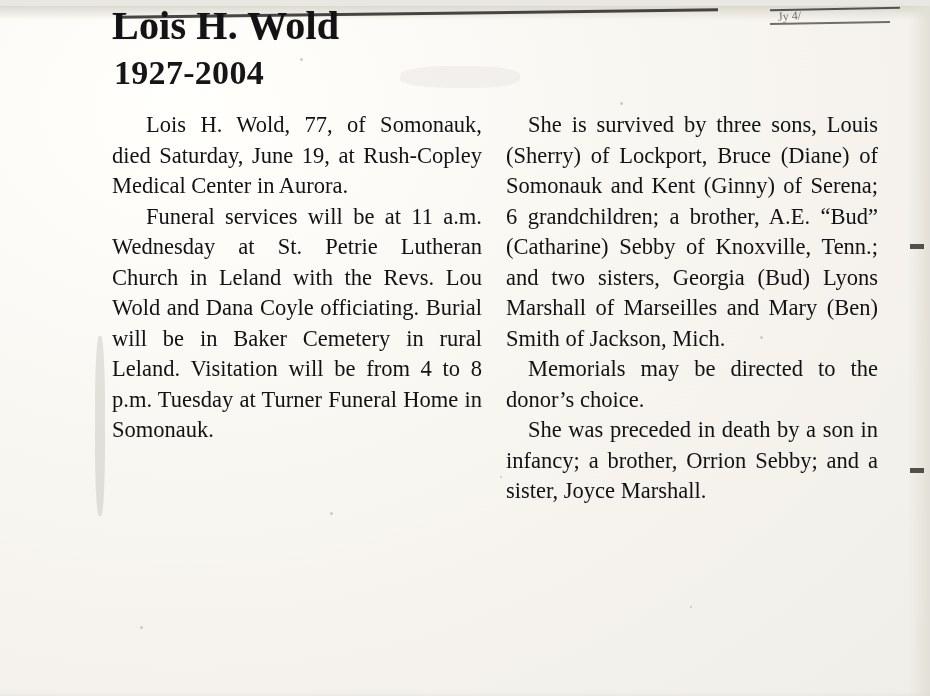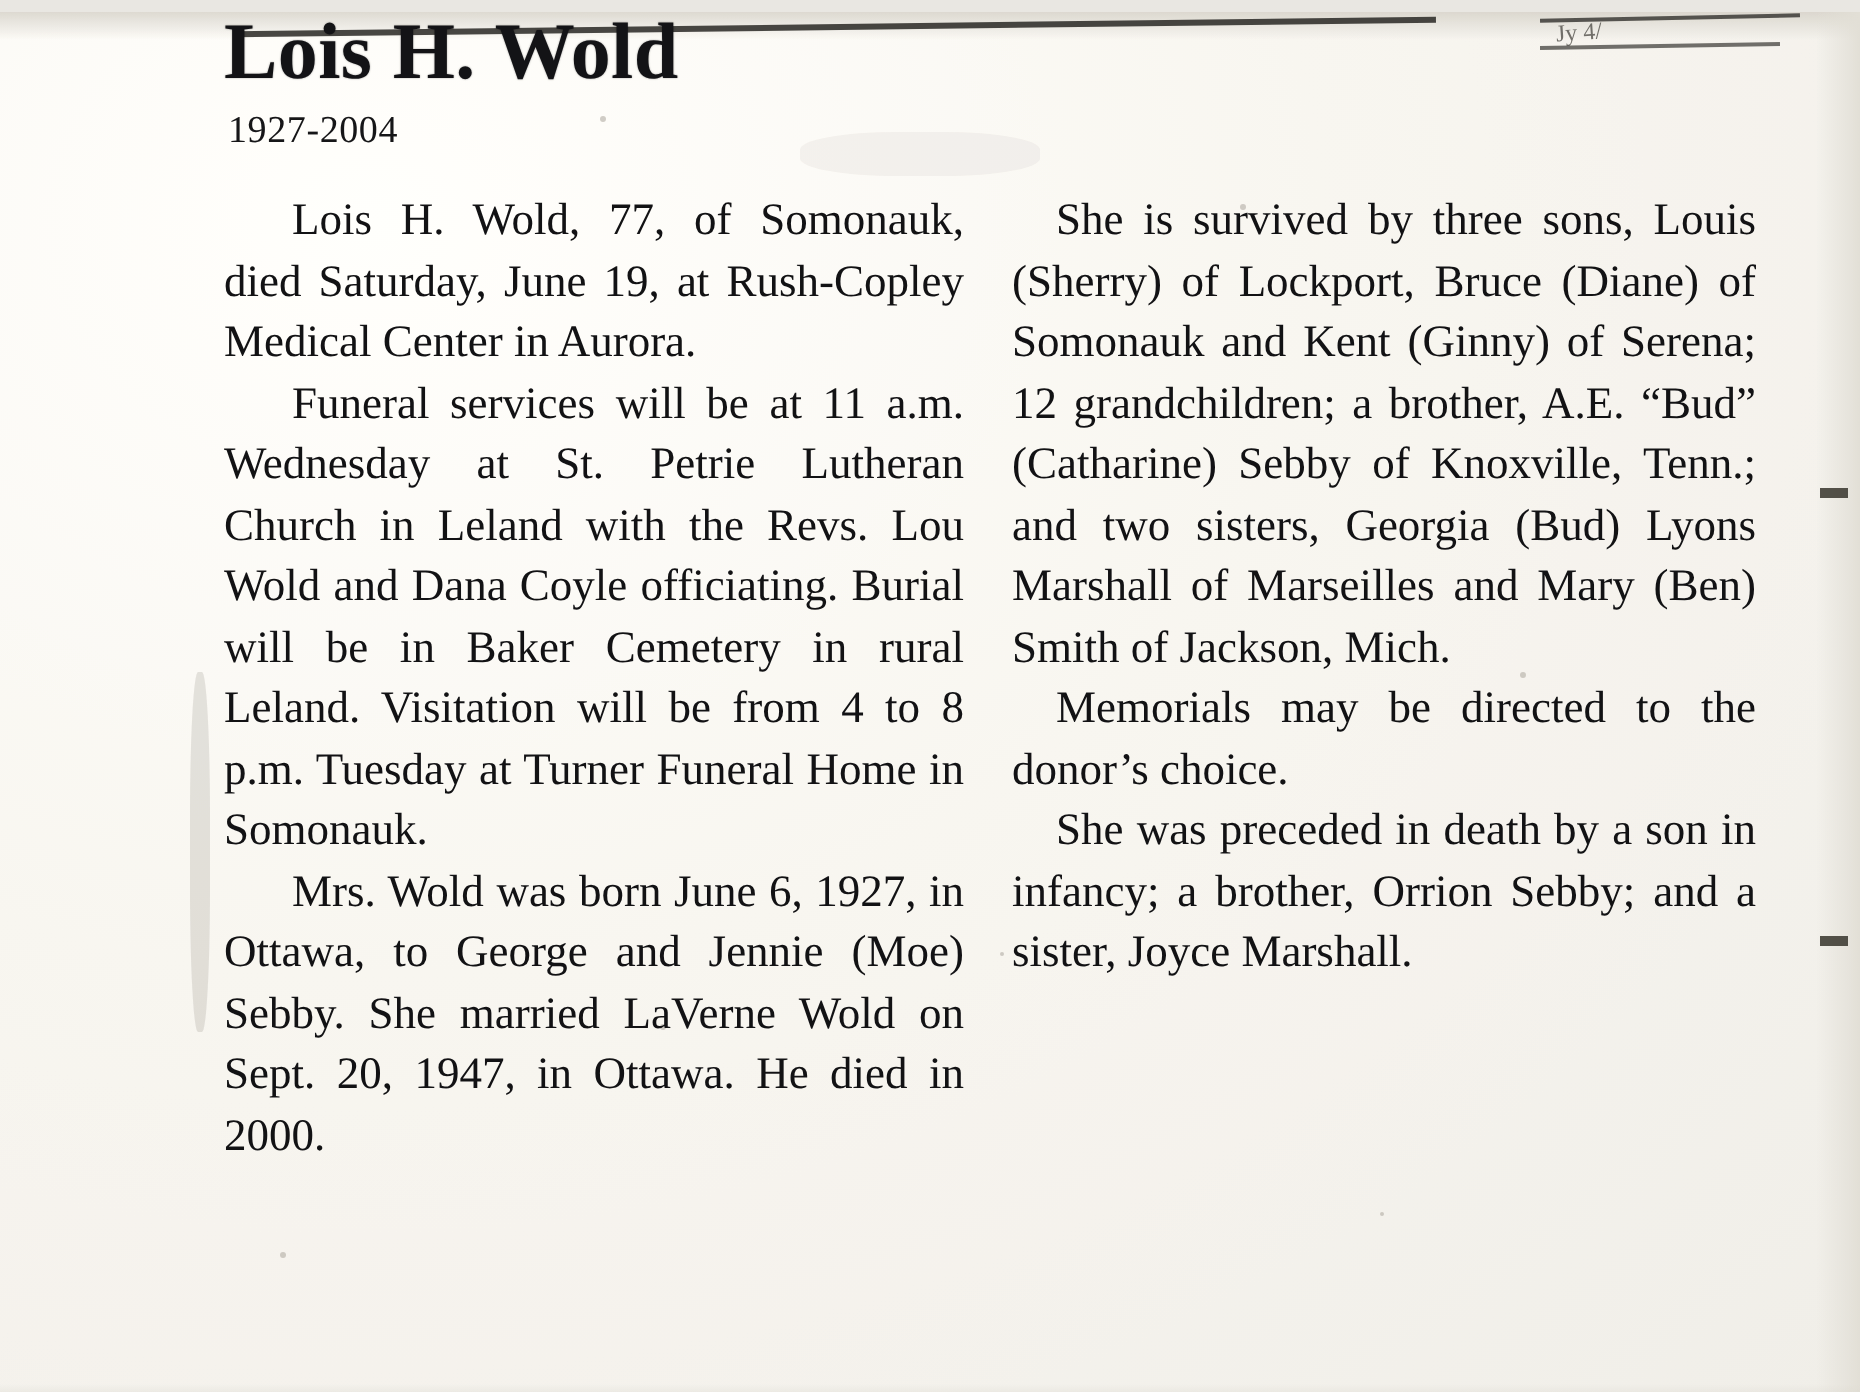--- a/index.html
+++ b/index.html
@@ -102,22 +102,22 @@
     font-weight: bold;
     font-size: 40px;
     line-height: 1;
     letter-spacing: 0.2px;
     margin: 6px 0 0 0;
     color: #17171a;
     text-shadow: 0 0 1px rgba(0,0,0,.35);
   }
   h2.dates {
     font-family: "Liberation Serif", serif;
-    font-weight: normal;
-    font-size: 19px;
+    font-weight: bold;
+    font-size: 34px;
     line-height: 1;
     margin: 10px 0 0 2px;
     color: #1a1a1c;
     letter-spacing: .3px;
   }
   .columns {
     display: flex;
     gap: 24px;
     margin-top: 20px;
   }
@@ -185,24 +185,23 @@
   <div class="content">
 
     <h1 class="headline">Lois H. Wold</h1>
     <h2 class="dates">1927-2004</h2>
 
     <div class="columns">
 
       <div class="col left">
         <p class="para indent">Lois H. Wold, 77, of Somonauk, died Saturday, June 19, at Rush-Copley Medical Center in Aurora.</p>
         <p class="para indent">Funeral services will be at 11 a.m. Wednesday at St. Petrie Lutheran Church in Leland with the Revs. Lou Wold and Dana Coyle officiating. Burial will be in Baker Cemetery in rural Leland. Visitation will be from 4 to 8 p.m. Tuesday at Turner Funeral Home in Somonauk.</p>
-        <p class="para indent">Mrs. Wold was born June 6, 1927, in Ottawa, to George and Jennie (Moe) Sebby. She married LaVerne Wold on Sept. 20, 1947, in Ottawa. He died in 2000.</p>
       </div>
 
       <div class="col right">
-        <p class="para">She is survived by three sons, Louis (Sherry) of Lockport, Bruce (Diane) of Somonauk and Kent (Ginny) of Serena; 12 grandchildren; a brother, A.E. “Bud” (Catharine) Sebby of Knoxville, Tenn.; and two sisters, Georgia (Bud) Lyons Marshall of Marseilles and Mary (Ben) Smith of Jackson, Mich.</p>
+        <p class="para">She is survived by three sons, Louis (Sherry) of Lockport, Bruce (Diane) of Somonauk and Kent (Ginny) of Serena; 6 grandchildren; a brother, A.E. “Bud” (Catharine) Sebby of Knoxville, Tenn.; and two sisters, Georgia (Bud) Lyons Marshall of Marseilles and Mary (Ben) Smith of Jackson, Mich.</p>
         <p class="para">Memorials may be directed to the donor’s choice.</p>
         <p class="para">She was preceded in death by a son in infancy; a brother, Orrion Sebby; and a sister, Joyce Marshall.</p>
       </div>
 
     </div>
   </div>
 </div>
 
 </body></html>

